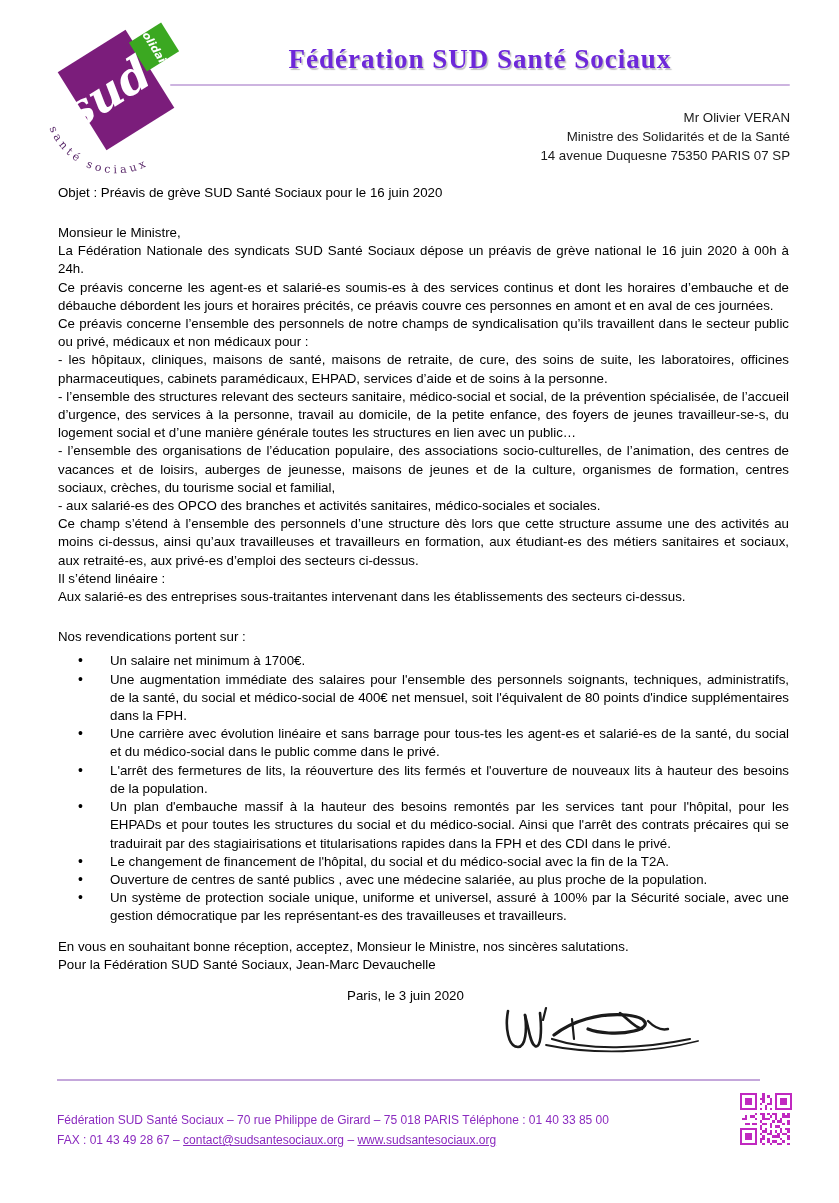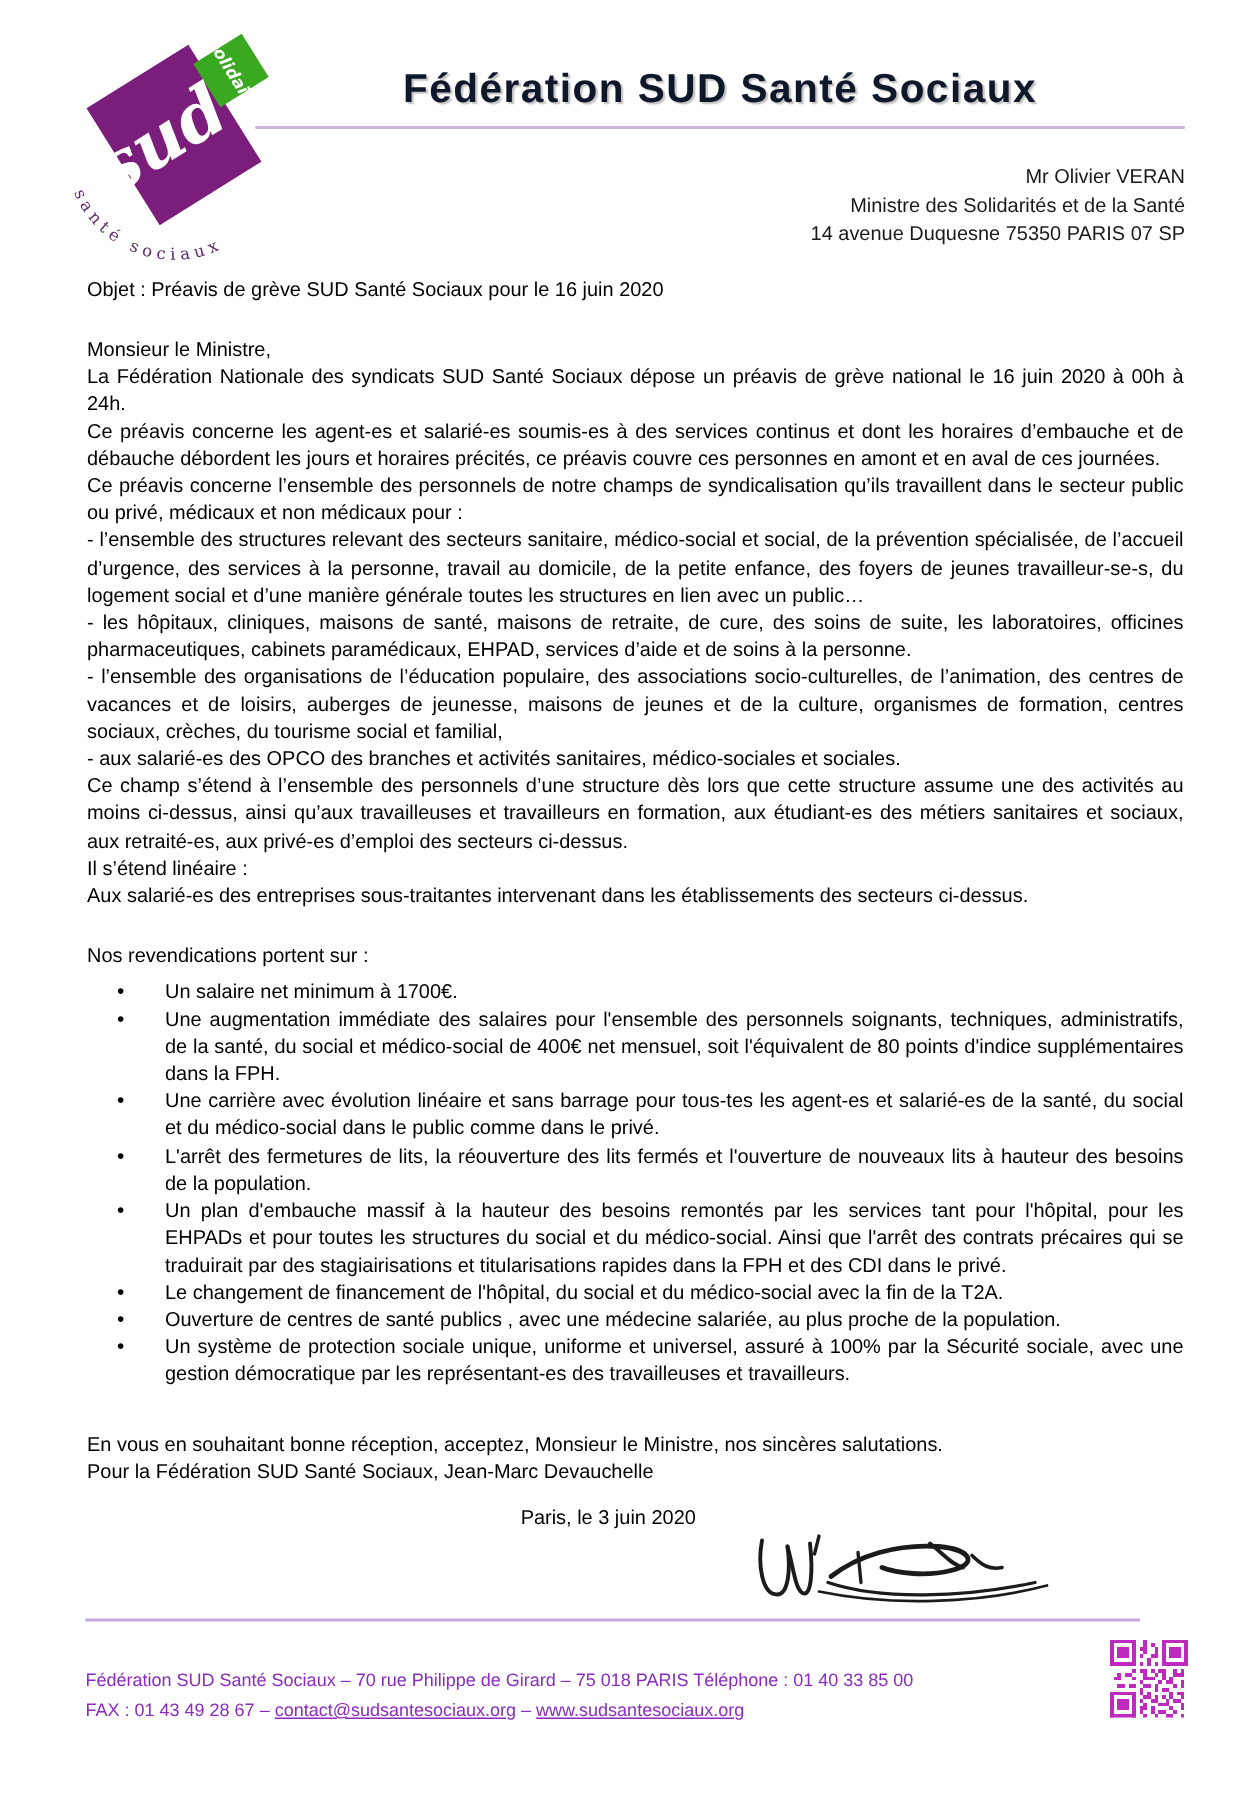--- a/index.html
+++ b/index.html
@@ -35,25 +35,25 @@
   }
   .logo svg { display: block; }
 
   .title-wrap {
     position: absolute;
     left: 170px;
     top: 44px;
     right: 49px;
   }
   .doc-title {
-    font-family: Liberation Sans, sans-serif;
+    font-family: Liberation Serif, serif;
     font-size: 27px;
     font-weight: bold;
     letter-spacing: 1.0px;
-    color: #0f172a;
+    color: #6d28d9;
     text-align: center;
     text-shadow: 1.5px 1.5px 1px rgba(120,120,120,0.45);
     white-space: nowrap;
   }
   .title-rule {
     margin-top: 9px;
     height: 2px;
     background: #cdb4e0;
     border-radius: 1px;
   }
@@ -112,21 +112,21 @@
     position: absolute;
     left: 20px;
     top: -1px;
     font-size: 14px;
     line-height: 18.2px;
     color: #000;
   }
 
   
   .closing {
-    margin-top: 28px;
+    margin-top: 12px;
   }
   .closing p {
     font-size: 13.3px;
     line-height: 18.2px;
     margin: 0;
   }
   .place-date {
     margin-top: 14px;
     text-align: center;
     font-size: 13.3px;
@@ -224,22 +224,22 @@
   </div>
 
   <div class="body-area">
 
     <div class="objet">Objet : Préavis de grève SUD Santé Sociaux pour le 16 juin 2020</div>
 
     <p class="para nojust">Monsieur le Ministre,</p>
     <p class="para">La Fédération Nationale des syndicats SUD Santé Sociaux dépose un préavis de grève national le 16 juin 2020 à 00h à 24h.</p>
     <p class="para">Ce préavis concerne les agent-es et salarié-es soumis-es à des services continus et dont les horaires d’embauche et de débauche débordent les jours et horaires précités, ce préavis couvre ces personnes en amont et en aval de ces journées.</p>
     <p class="para">Ce préavis concerne l’ensemble des personnels de notre champs de syndicalisation qu’ils travaillent dans le secteur public ou privé,  médicaux et non médicaux pour :</p>
+    <p class="para">- les hôpitaux, cliniques, maisons de santé, maisons de retraite, de cure, des soins de suite, les laboratoires, officines pharmaceutiques, cabinets paramédicaux, EHPAD, services d’aide et de soins à la personne.</p>
     <p class="para">- l’ensemble des structures relevant des secteurs sanitaire, médico-social et social, de la prévention spécialisée, de l’accueil d’urgence, des services à la personne, travail au domicile, de la petite enfance, des foyers de jeunes travailleur-se-s, du logement social et d’une manière générale toutes les structures en lien avec un public…</p>
-    <p class="para">- les hôpitaux, cliniques, maisons de santé, maisons de retraite, de cure, des soins de suite, les laboratoires, officines pharmaceutiques, cabinets paramédicaux, EHPAD, services d’aide et de soins à la personne.</p>
     <p class="para">- l’ensemble des organisations de l’éducation populaire, des associations socio-culturelles, de l’animation, des centres de vacances et de loisirs, auberges de jeunesse, maisons de jeunes et de la culture, organismes de formation, centres sociaux, crèches, du tourisme social et familial,</p>
     <p class="para nojust"> - aux salarié-es des OPCO des branches et activités sanitaires, médico-sociales et sociales.</p>
     <p class="para">Ce champ s’étend à l’ensemble des personnels d’une structure dès lors que cette structure assume une des activités au moins ci-dessus, ainsi qu’aux travailleuses et travailleurs en formation, aux étudiant-es des métiers sanitaires et sociaux, aux retraité-es, aux privé-es d’emploi des secteurs ci-dessus.</p>
     <p class="para nojust">Il s’étend linéaire :</p>
     <p class="para nojust">Aux salarié-es des entreprises sous-traitantes intervenant dans les établissements des secteurs ci-dessus.</p>
 
     <div class="spacer-md"></div>
 
     <p class="para nojust">Nos revendications portent sur :</p>
 

